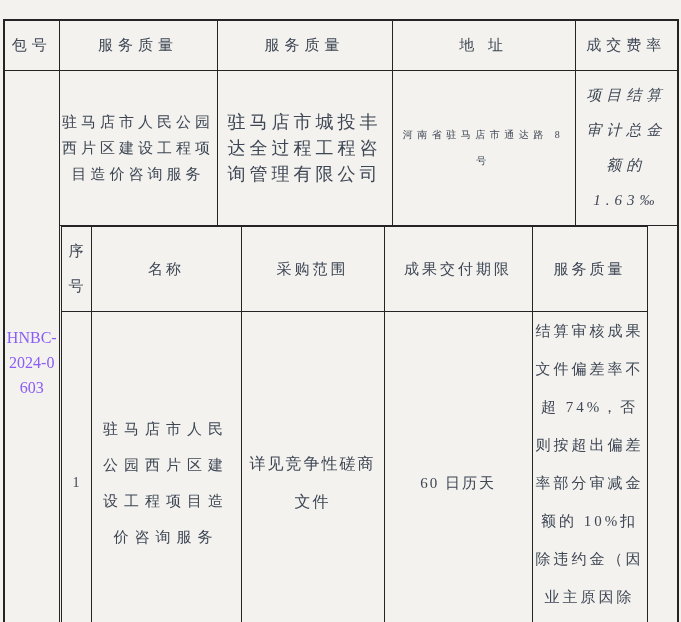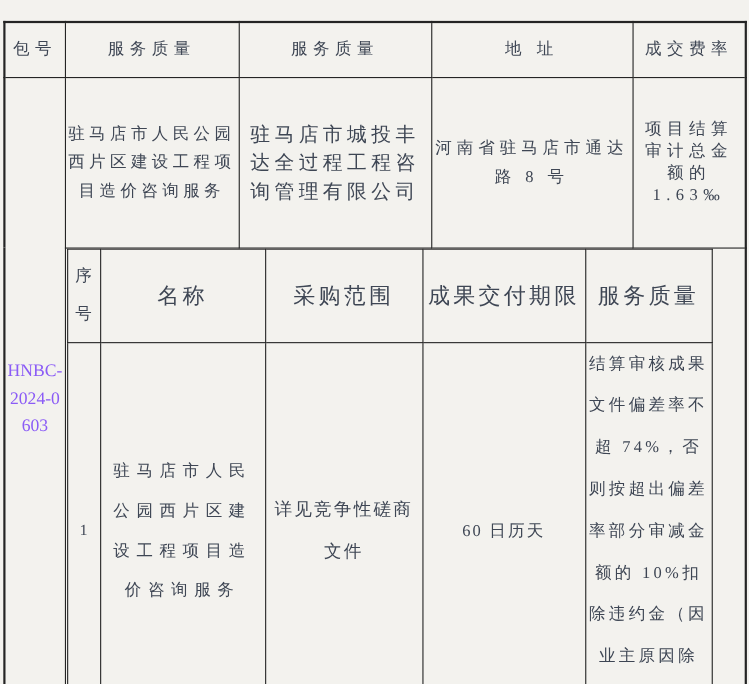--- a/index.html
+++ b/index.html
@@ -47,40 +47,40 @@
     line-height: 25px;
     text-align: left;
     letter-spacing: 0;
     color: #8b5cf6;
     padding: 0;
     word-break: break-all;
     overflow-wrap: break-word;
   }
   .content-cell  { font-size: 15px; line-height: 26px; letter-spacing: 4px; }
   .supplier-cell { font-size: 18px; line-height: 26px; letter-spacing: 4px; }
-  .address-cell  { font-size: 15px; line-height: 26px; letter-spacing: 4.5px; }
-  .rate-cell     { font-size: 15px; line-height: 20px; letter-spacing: 5px; }
+  .address-cell  { font-size: 10px; line-height: 26px; letter-spacing: 4.5px; }
+  .rate-cell     { font-size: 15px; line-height: 35px; letter-spacing: 5px; font-style: italic; }
   .nest-cell {
     vertical-align: top;
     padding: 11px 13px 6px 17px;
   }
   .inner-table {
     width: 586px;
     height: 392px;
     border: 1px solid #242424;
   }
   .inner-table th, .inner-table td {
     border: 1px solid #242424;
     font-weight: normal;
     text-align: center;
     vertical-align: middle;
     padding: 0 2px;
     overflow: hidden;
   }
-  .i-hdr      { font-size: 20px; letter-spacing: 3px; line-height: 24px; }
+  .i-hdr      { font-size: 15px; letter-spacing: 3px; line-height: 24px; }
   .i-hdr-seq  { font-size: 15px; letter-spacing: 0; line-height: 35px; padding: 0; }
   .i-seq      { font-size: 14px; letter-spacing: 0; }
   .i-name     { font-size: 15px; line-height: 36px; letter-spacing: 6px; }
   .i-scope    { font-size: 16px; line-height: 38px; letter-spacing: 2px; }
   .i-deadline { font-size: 15px; line-height: 26px; letter-spacing: 2px; }
   .i-quality  { font-size: 15px; line-height: 38px; letter-spacing: 3px; }
 </style>
 </head>
 <body>
 

